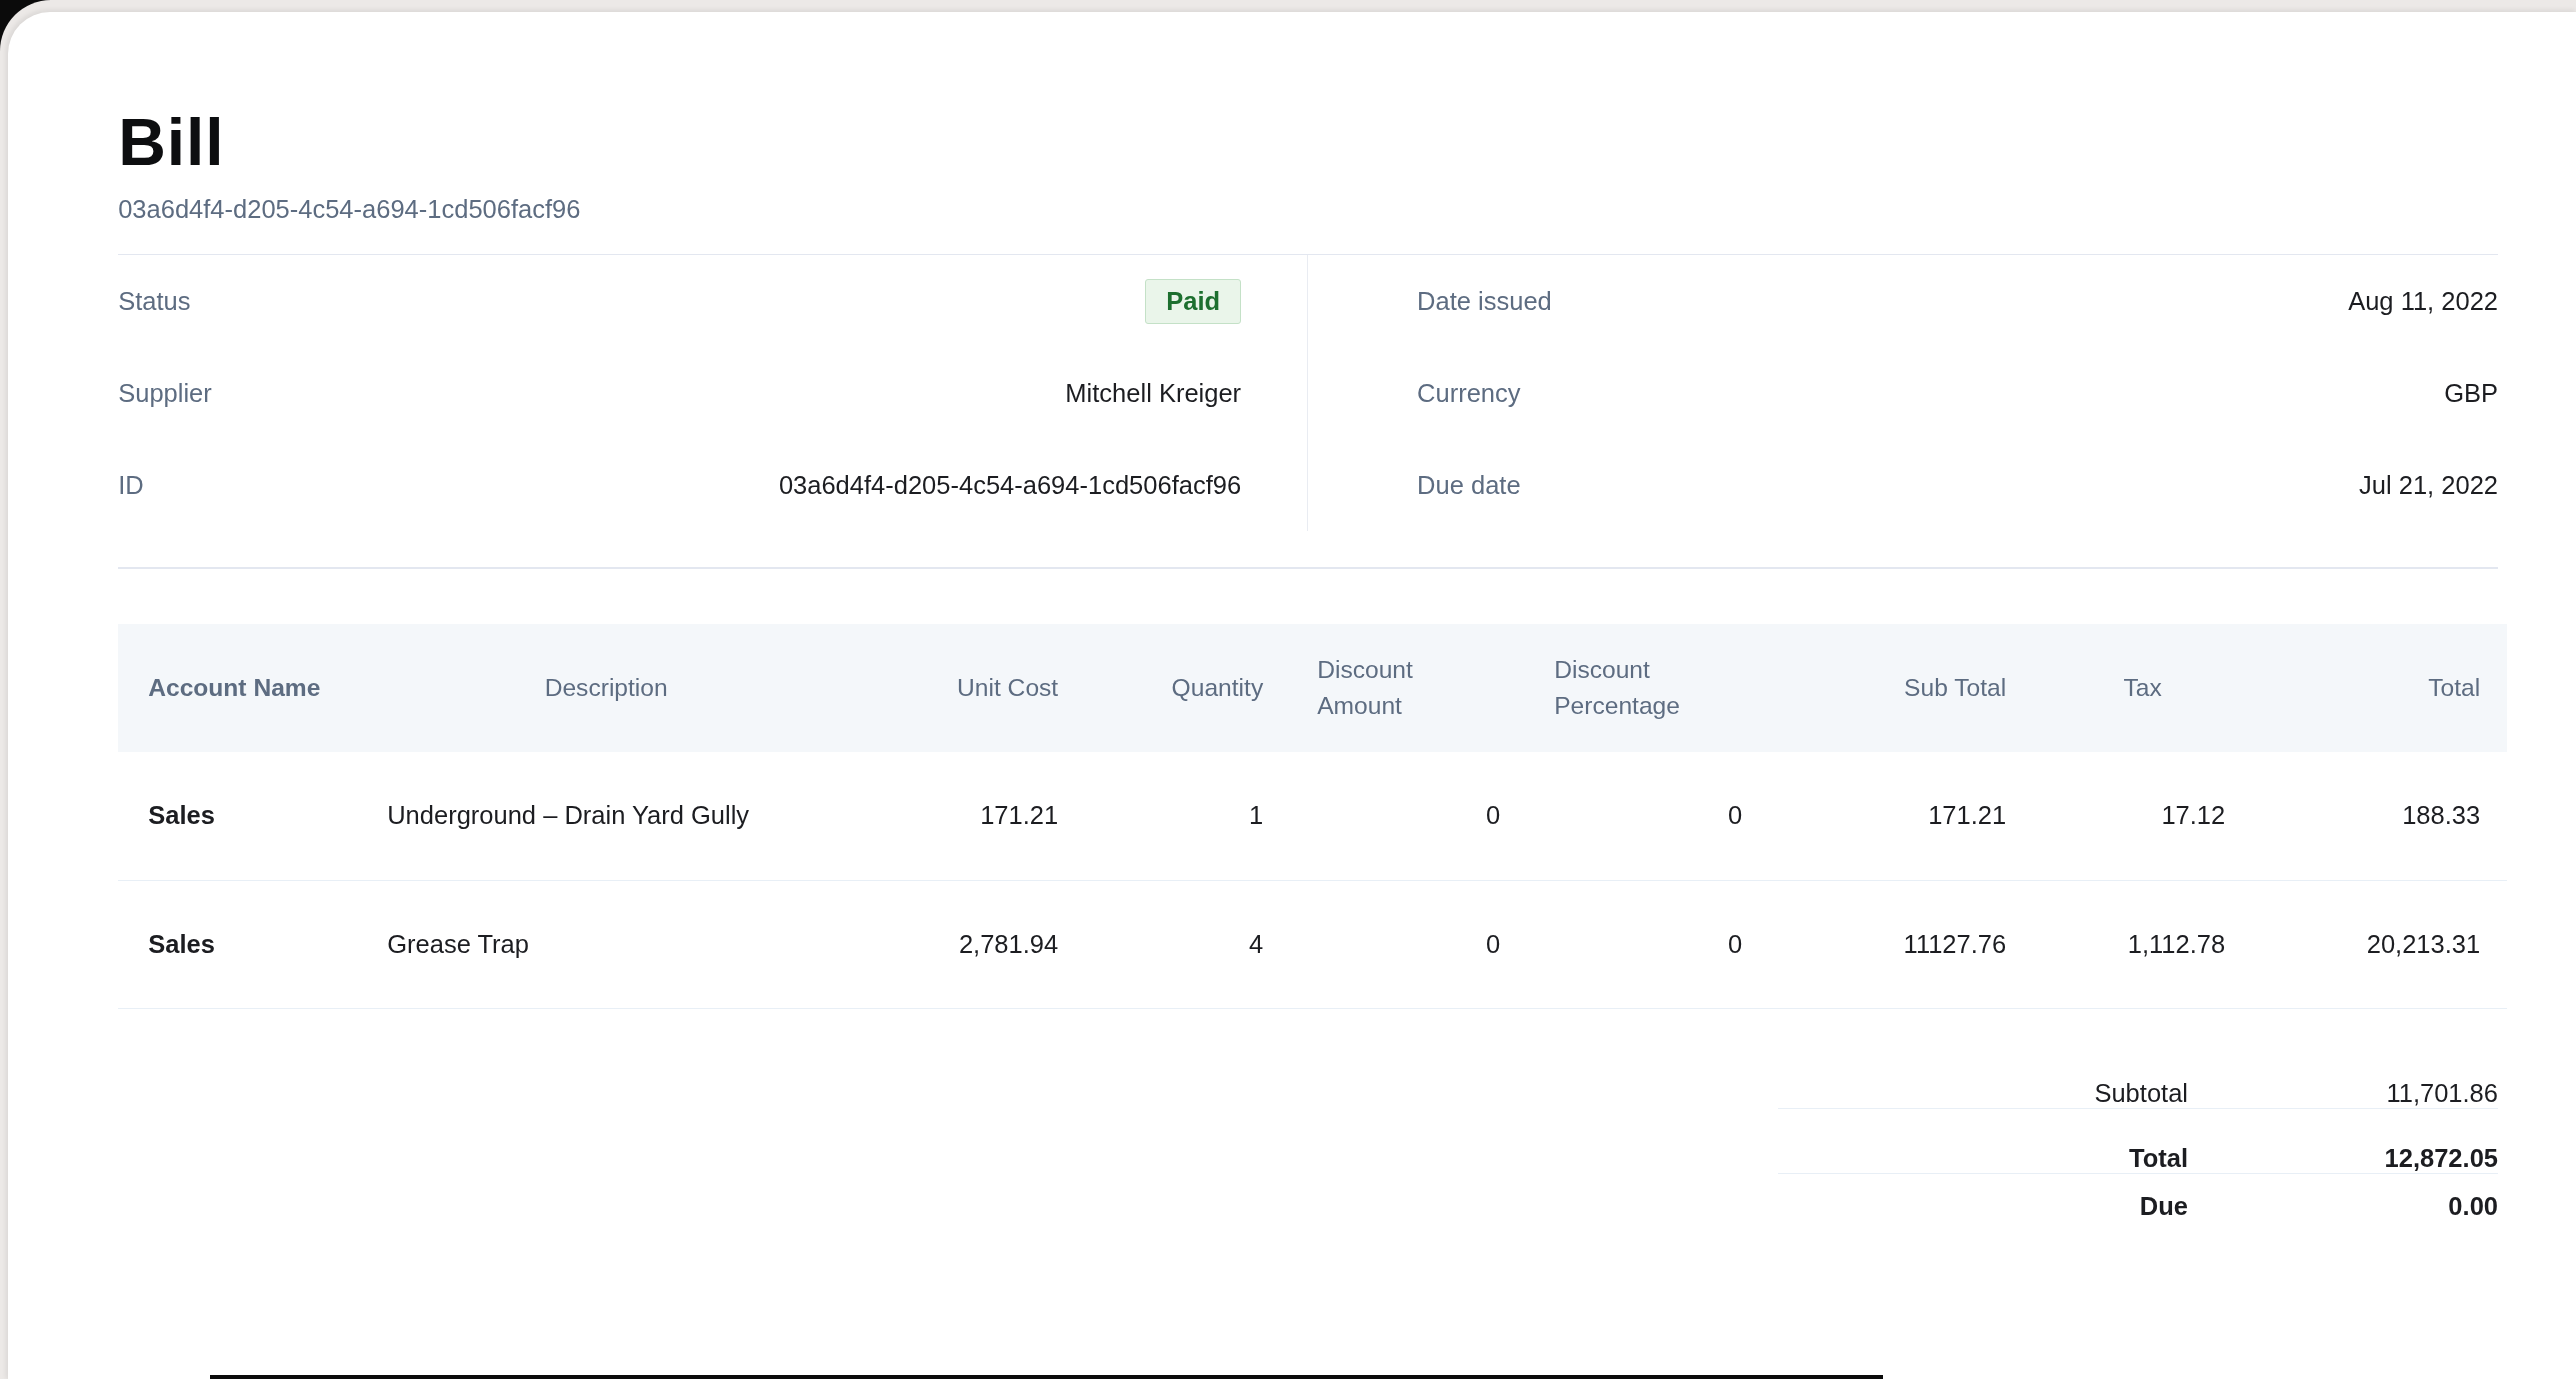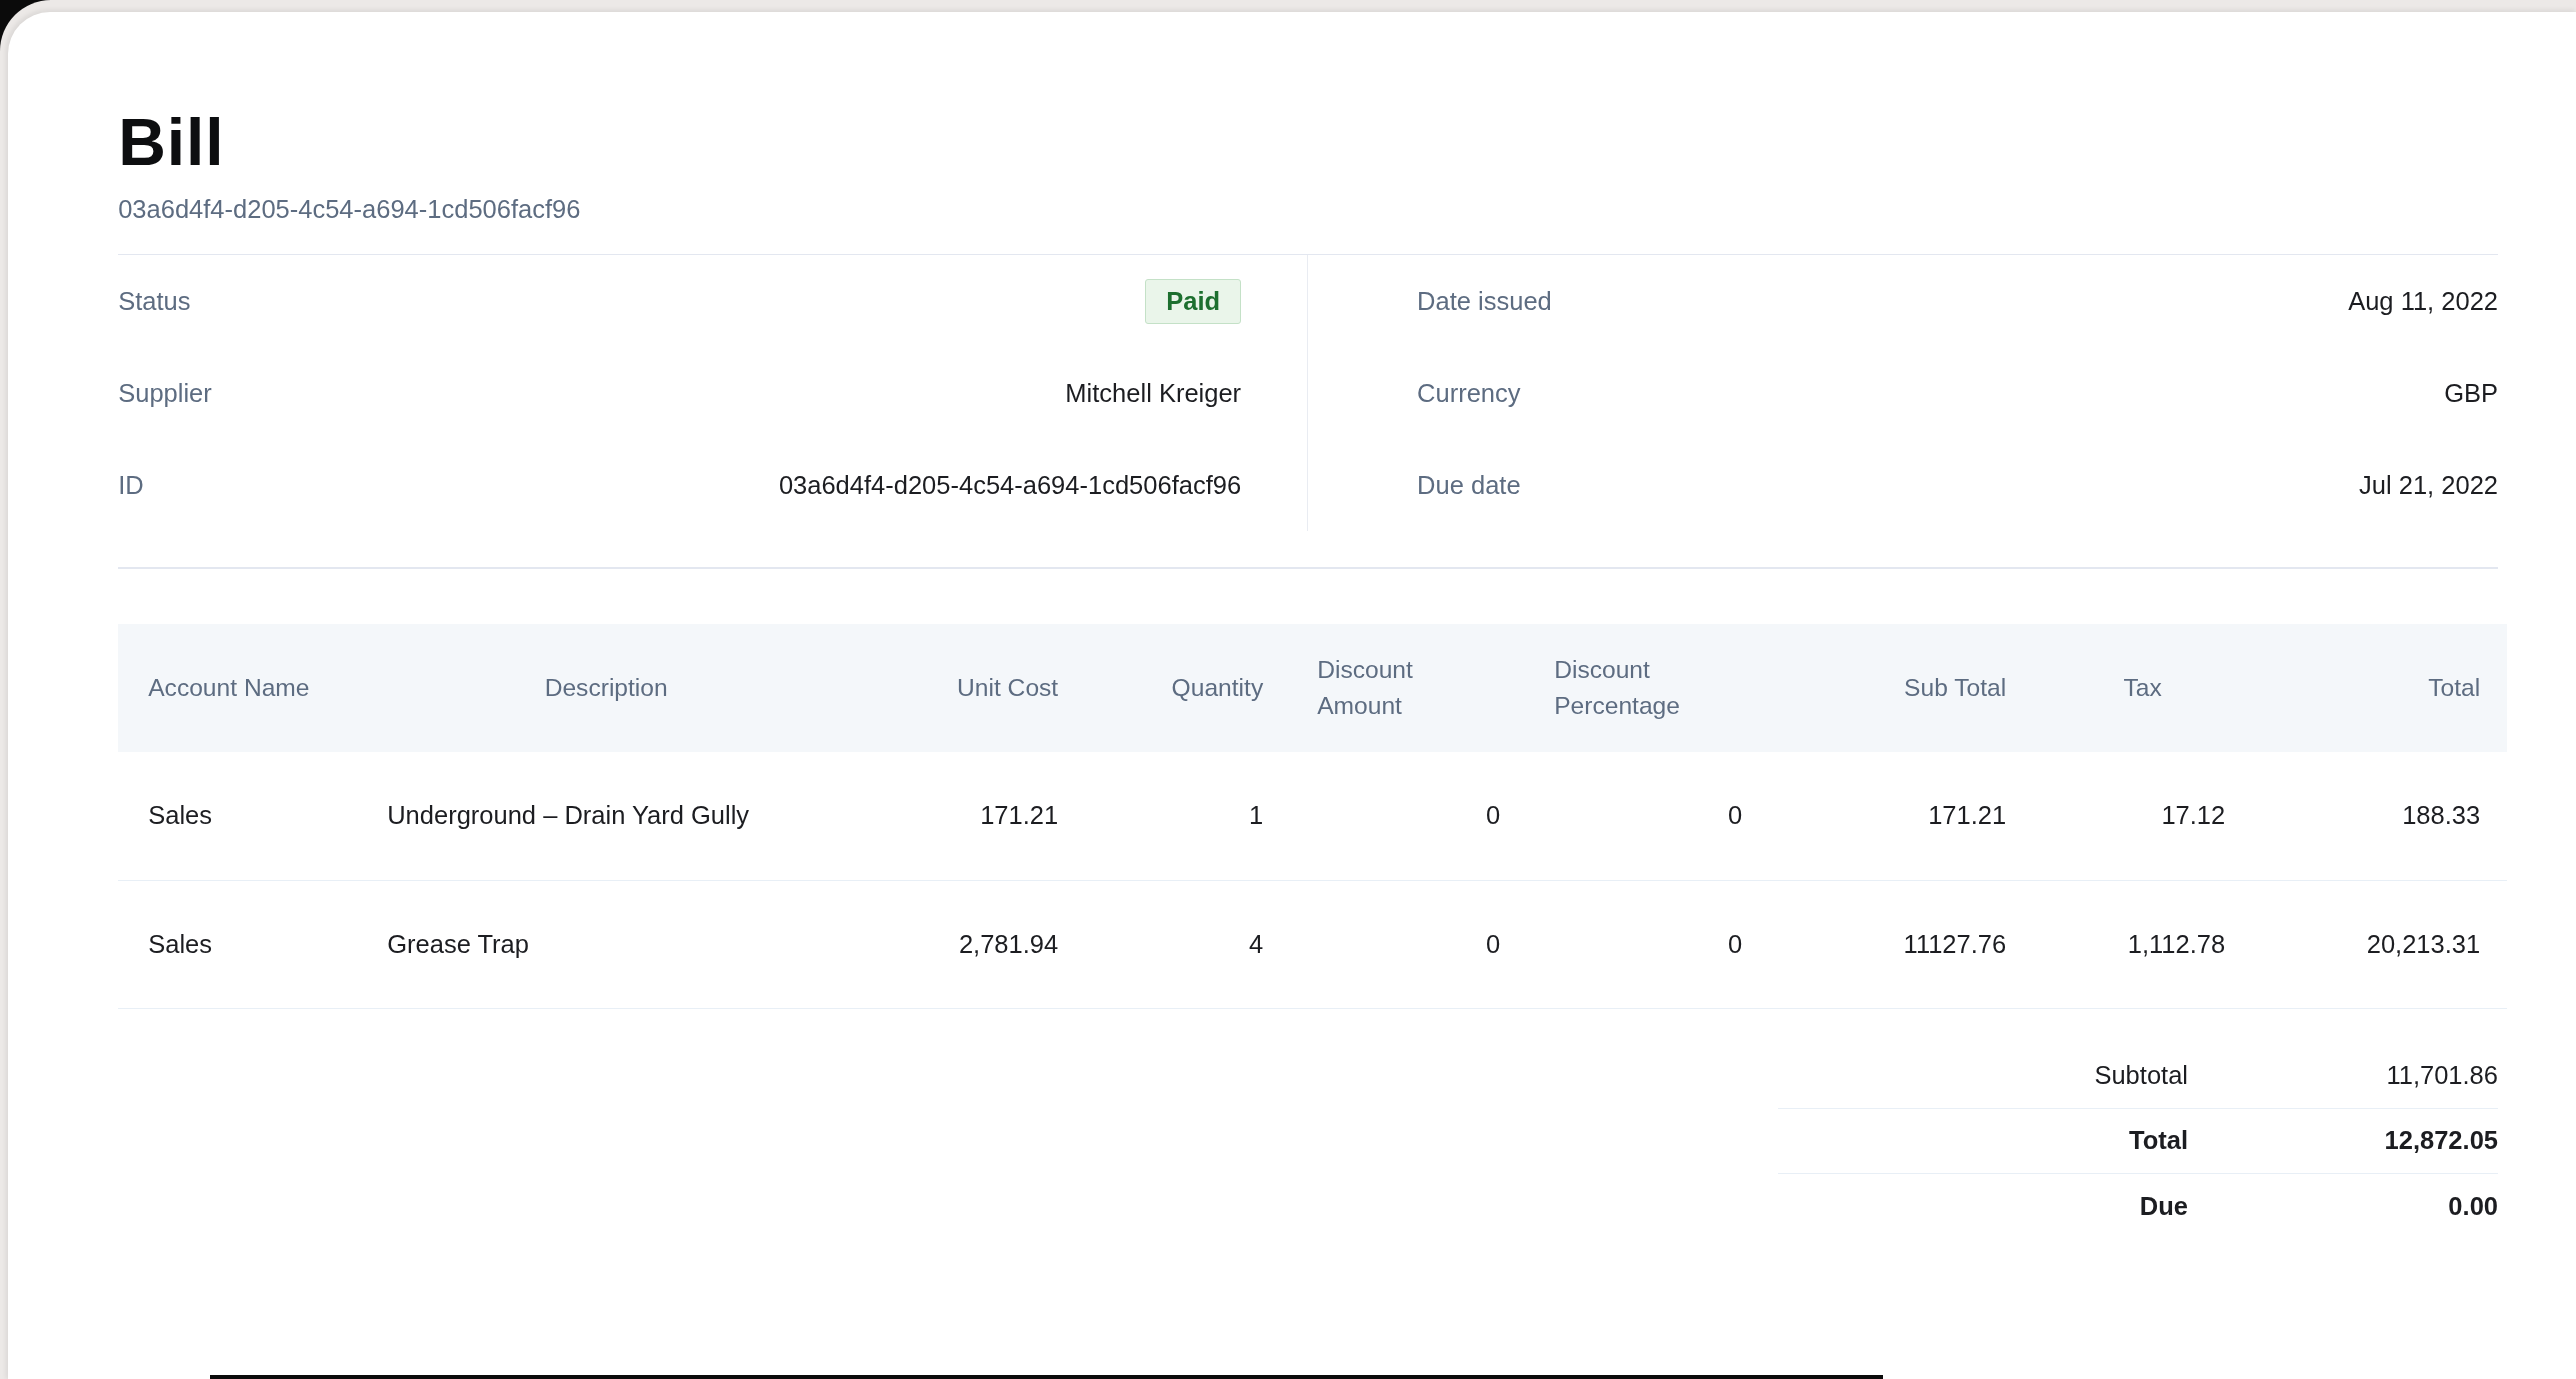--- a/index.html
+++ b/index.html
@@ -89,25 +89,25 @@
     height:128px;vertical-align:middle;
     padding:0 27px;
   }
   table.items td{
     font-size:25.5px;color:var(--text-dark);
     height:128px;vertical-align:middle;
     padding:0 27px;
     border-bottom:1.8px solid var(--row-divider);
   }
   .al{text-align:left;} .ar{text-align:right;} .ac{text-align:center;}
-  table.items td.first, table.items th.first{padding-left:30px;}
+  table.items td.first, table.items th.first{padding-left:30px;font-weight:bold;}
   
   .totals{width:720px;margin-left:auto;margin-top:35px;}
   .trow{height:65px;display:flex;align-items:center;}
-  .trow:not(:last-child){border-bottom:1.8px solid var(--row-divider);}
+  .trow:not(:last-child){border-bottom:1.8px solid var(--row-divider);align-items:flex-end;}
   .tlabel{width:410px;text-align:right;font-size:25.5px;color:var(--text-dark);}
   .tvalue{flex:1;text-align:right;font-size:25.5px;color:var(--text-dark);}
   .trow.bold .tlabel,.trow.bold .tvalue{font-weight:700;}
 </style>
 </head>
 <body>
 
 <div class="frame"></div>
 <div class="bottom-edge"></div>
 

